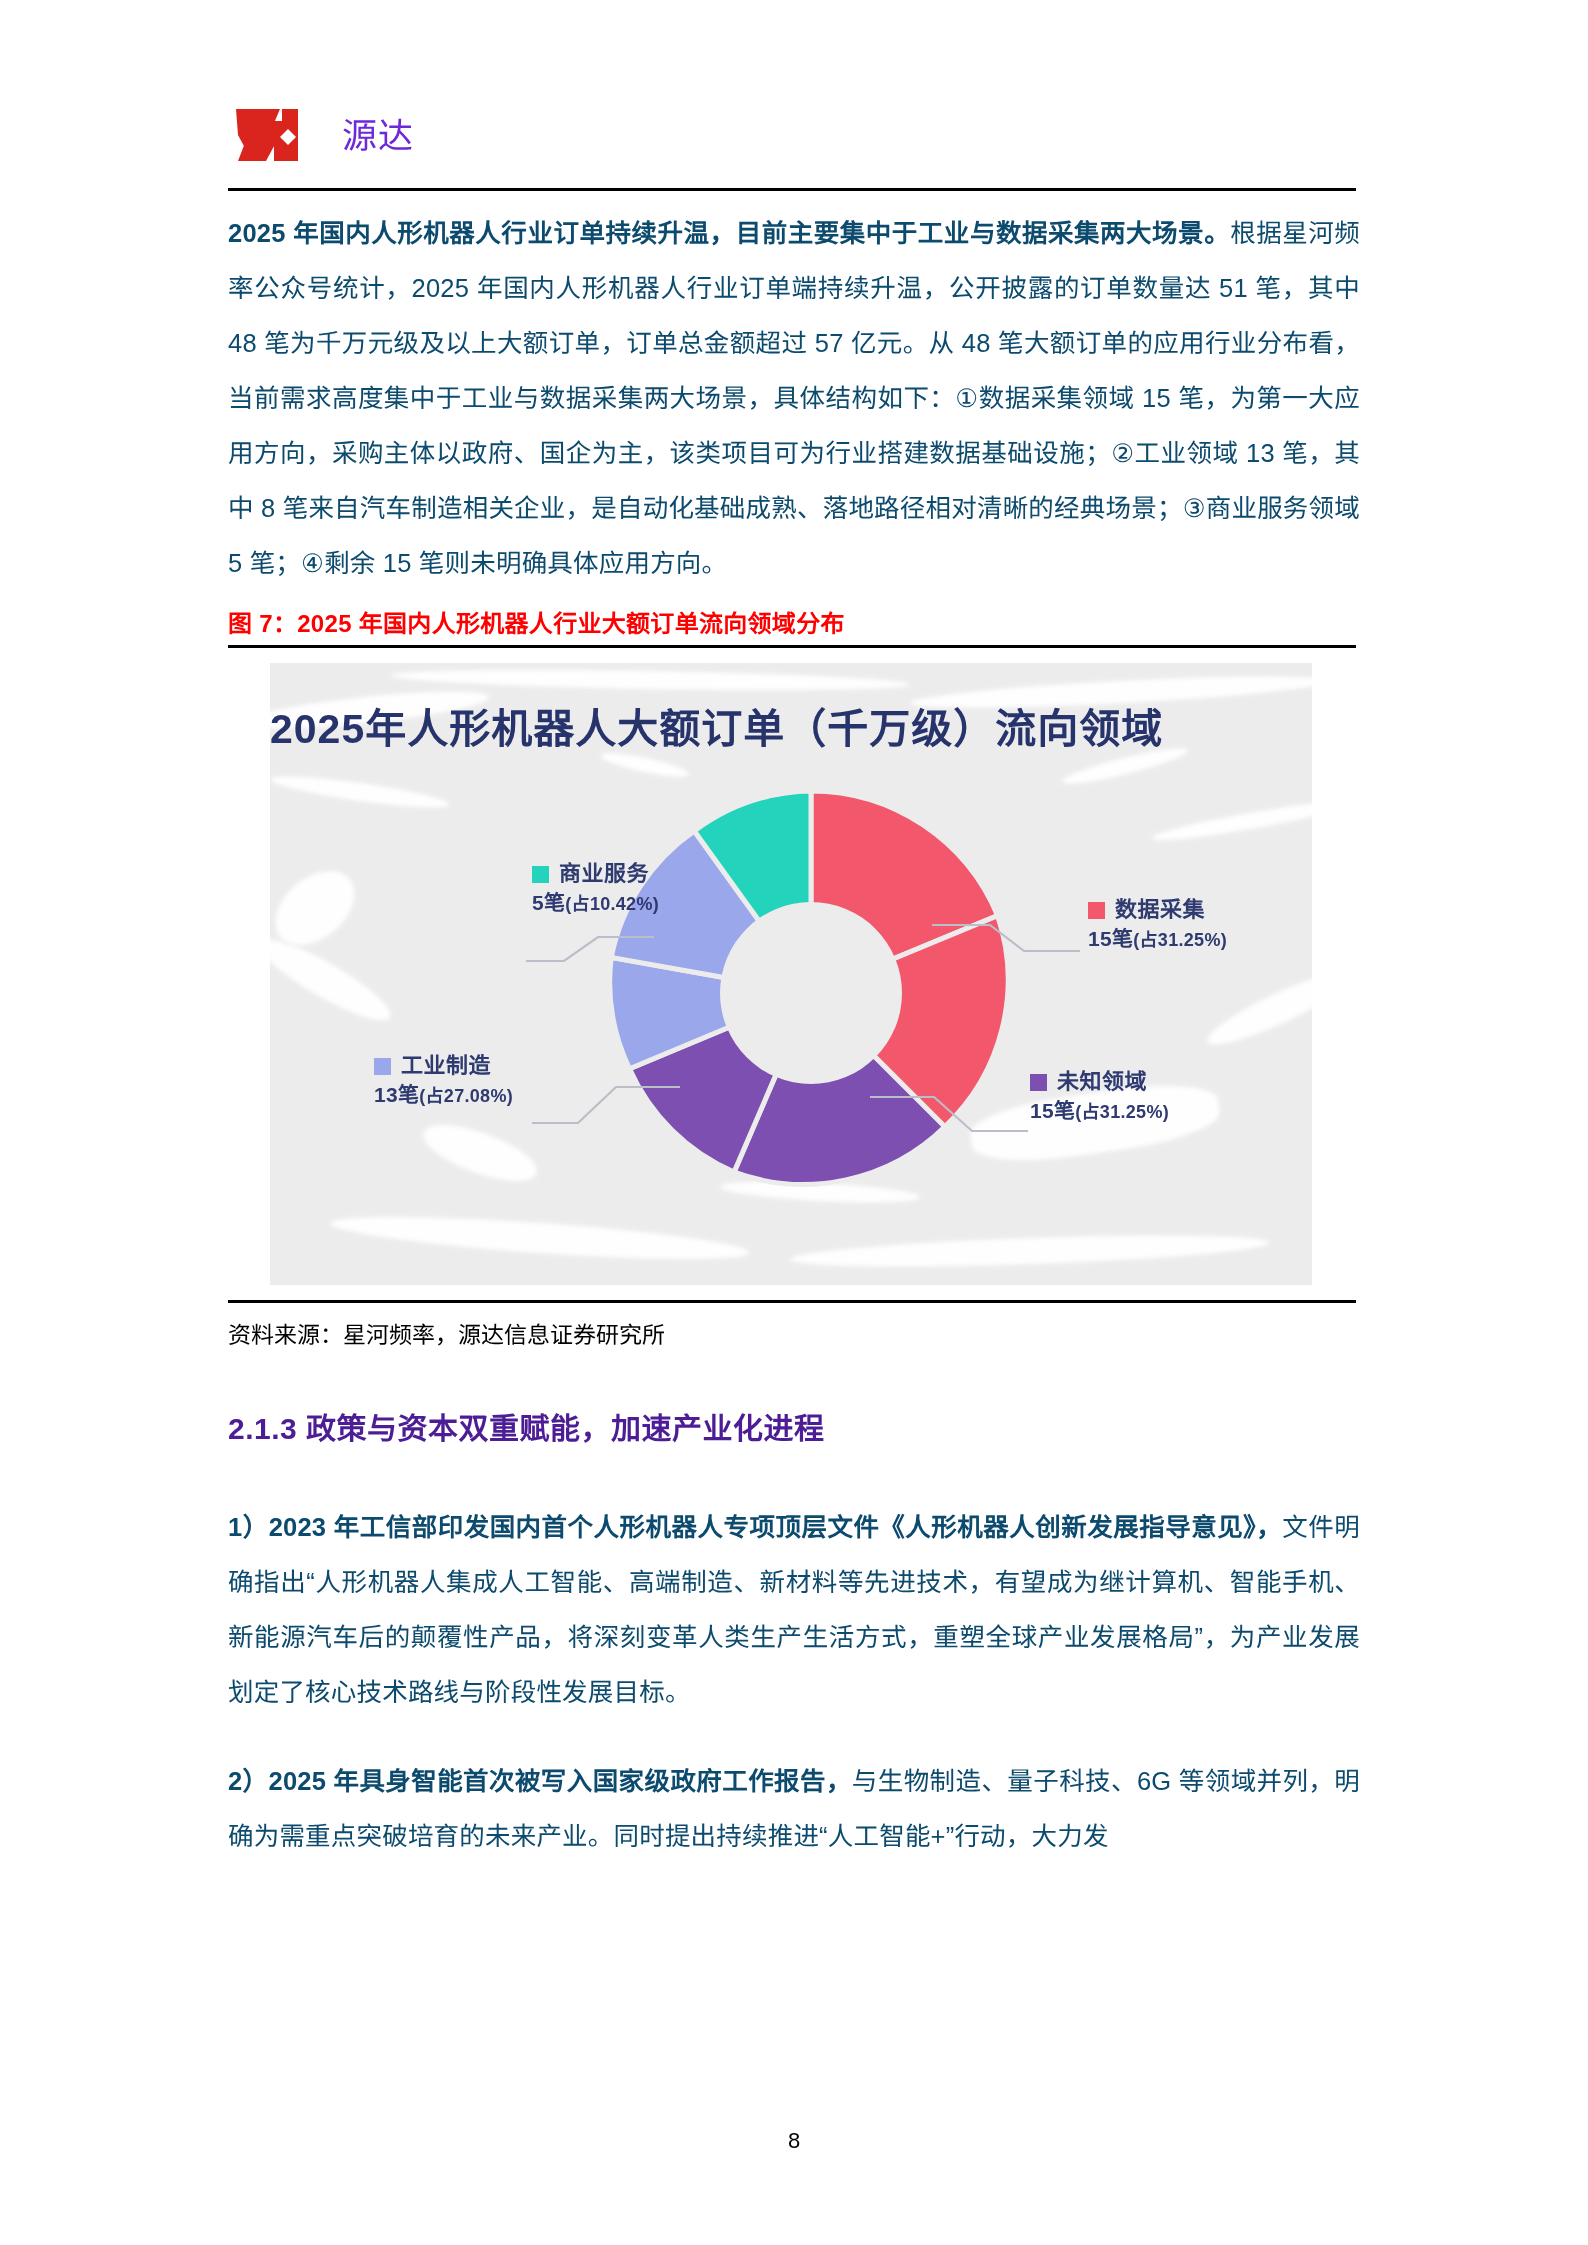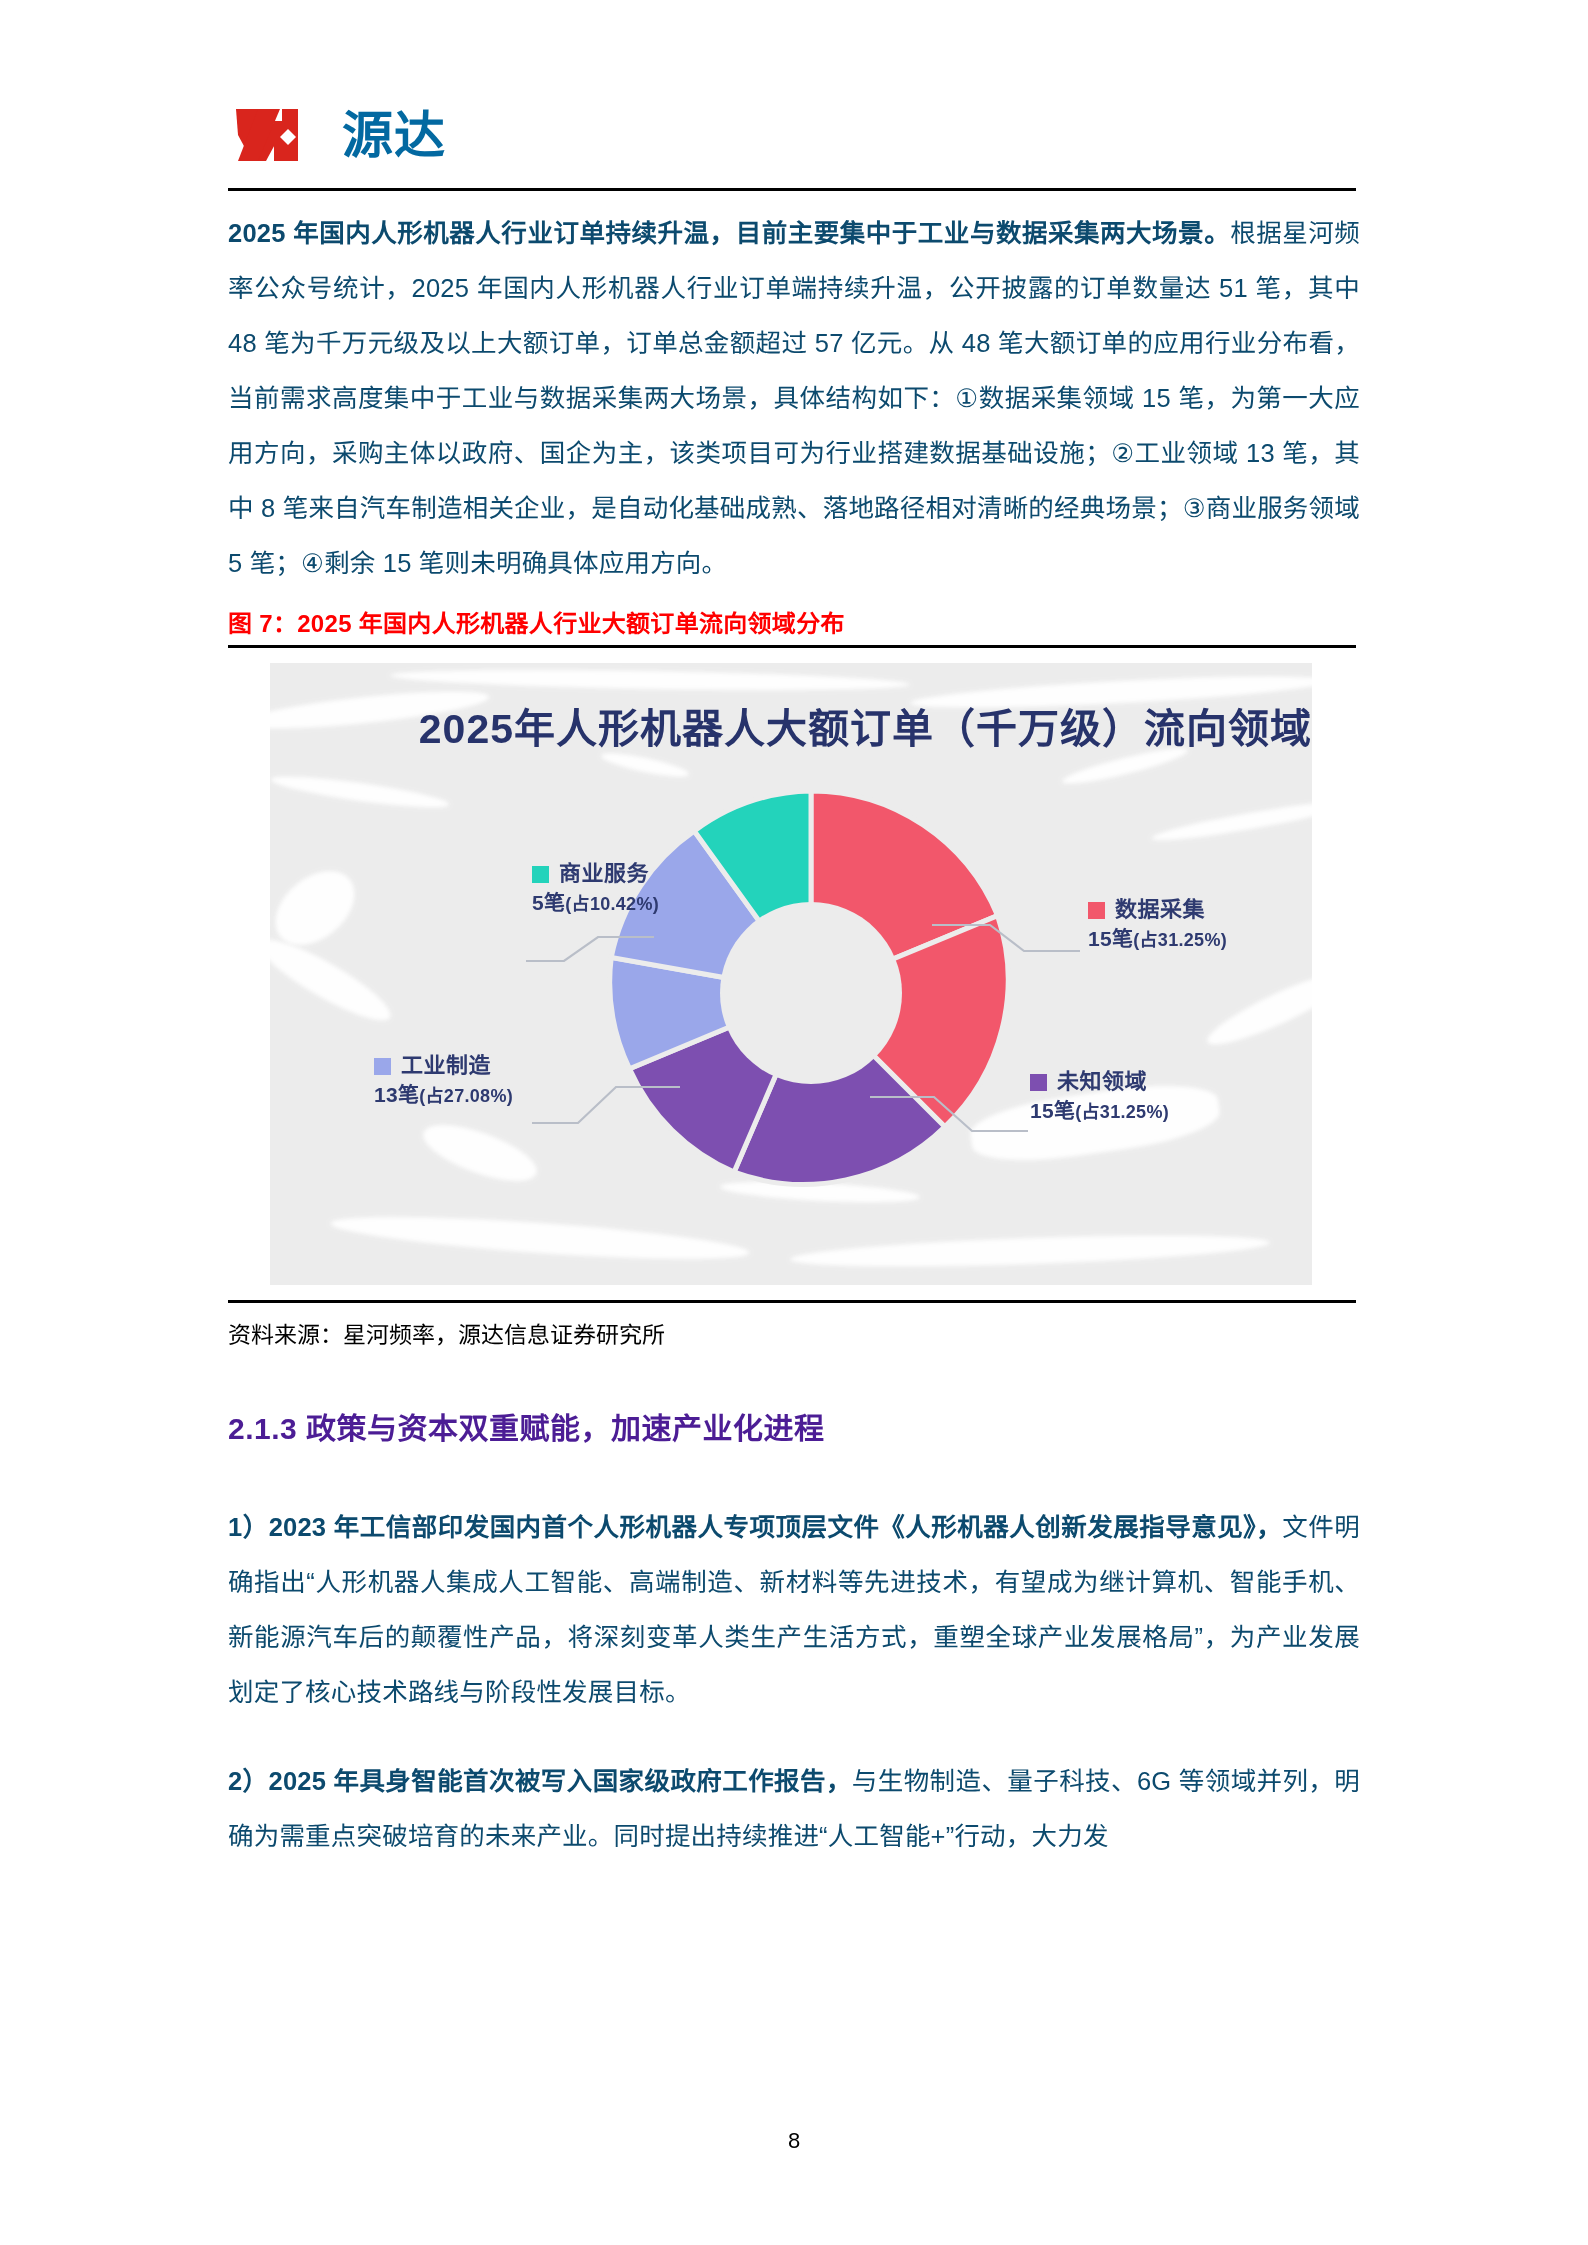--- a/index.html
+++ b/index.html
@@ -40,24 +40,24 @@
     height: 62px;
   }
   .logo-mark {
     position: relative;
     width: 92px;
     height: 56px;
     margin-right: 14px;
   }
   .logo-mark svg { display: block; }
   .logo-text {
-    font-size: 51px;
-    font-weight: 700;
+    font-size: 35px;
+    font-weight: 400;
     letter-spacing: 1px;
-    color: #0369a1;
+    color: #6d28d9;
     line-height: 1;
     font-family: "Liberation Sans", "DejaVu Sans", sans-serif;
   }
 
   .header-rule {
     position: absolute;
     left: 228px;
     top: 188px;
     width: 1128px;
     height: 3px;
@@ -158,21 +158,21 @@
   .smudge.s12{ left: 330px; top: 95px;  width: 90px;  height: 14px; transform: rotate(12deg); }
   .smudge.s13{ left: 790px; top: 95px;  width: 130px; height: 16px; transform: rotate(-14deg); }
   .smudge.s14{ left: 450px; top: 520px; width: 200px; height: 18px; transform: rotate(3deg); }
   .smudge.s15{ left: 0px;   top: 215px; width: 90px;  height: 60px; transform: rotate(-40deg); }
 
   .slide-title {
     position: absolute;
     left: 0;
     top: 32px;
     width: 1042px;
-    text-align: right;
+    text-align: left;
     font-size: 41px;
     font-weight: 900;
     color: #27336b;
     letter-spacing: 1px;
     white-space: nowrap;
   }
 
   .donut-wrap {
     position: absolute;
     left: 331px;

